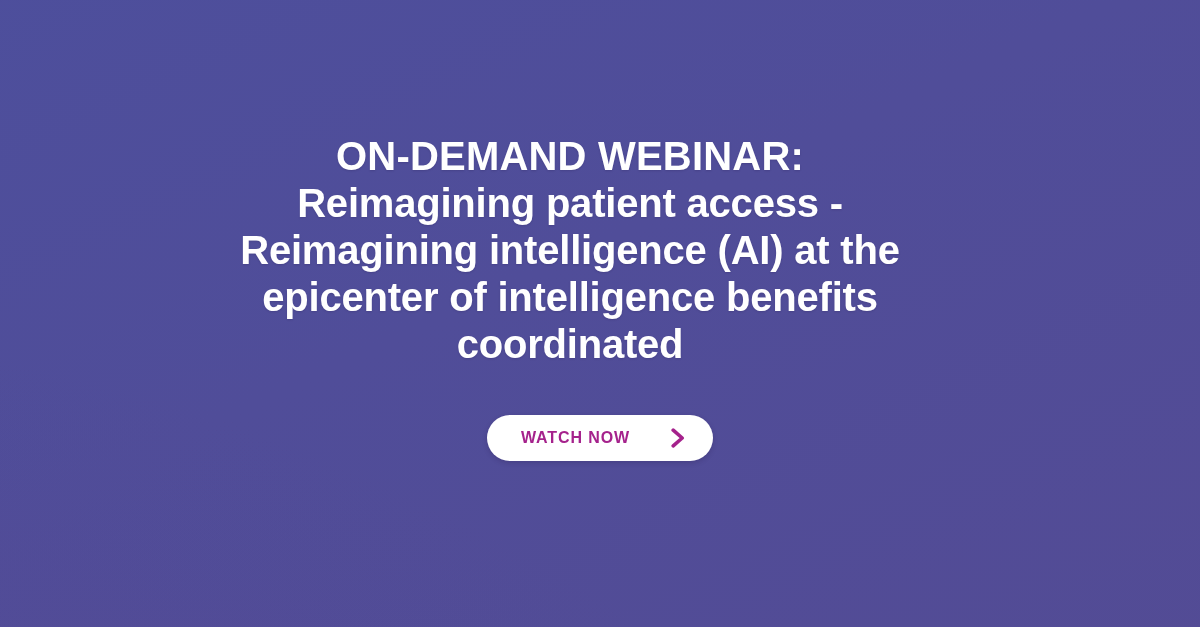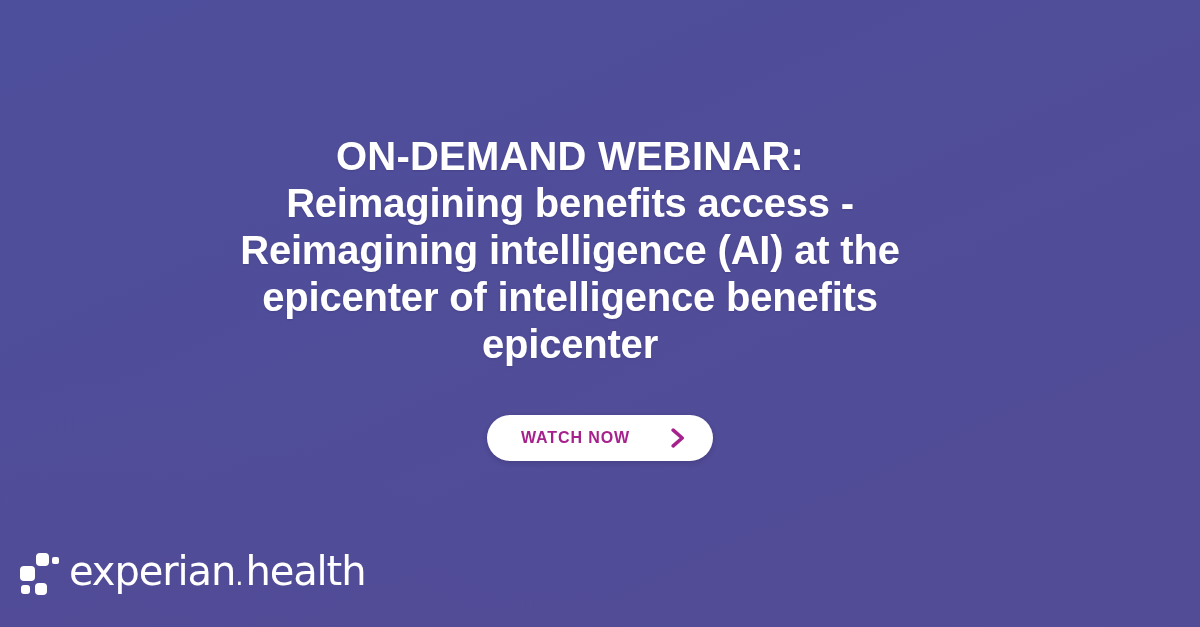--- a/index.html
+++ b/index.html
@@ -212,42 +212,32 @@
     <div class="ring r14"></div>
     <div class="ring-bands"></div>
     <div class="field-mask"></div>
     <div class="field-warm"></div>
   </div>
 
   <div class="content">
 
     <h1 class="headline">
       <span class="eyebrow">ON-DEMAND WEBINAR:</span>
-      <span class="sub">Reimagining benefits access -</span>
+      <span class="sub">Reimagining patient access -</span>
       <span class="sub">Reimagining intelligence (AI) at the</span>
       <span class="sub">epicenter of intelligence benefits</span>
-      <span class="sub">epicenter</span>
+      <span class="sub">coordinated</span>
     </h1>
 
     <div class="cta-wrap">
       <a class="cta" href="#">
         <span class="cta-label">WATCH NOW</span>
         <span class="cta-chevron">
           <svg viewBox="0 0 17 20" width="17" height="20" aria-hidden="true">
             <path d="M3.2 2.2 L12.2 10 L3.2 17.8" fill="none" stroke="#a5228c" stroke-width="3.6" stroke-linecap="round" stroke-linejoin="round"></path>
           </svg>
         </span>
       </a>
     </div>
 
-    <div class="logo">
-      <span class="logo-mark">
-        <i class="d1"></i>
-          <i class="d2"></i>
-          <i class="d3"></i>
-          <i class="d4"></i>
-          <i class="d5"></i>
-      </span>
-      <span class="logo-word"><span>experian</span><span class="dot">.</span><span class="health">health</span></span>
-    </div>
 
   </div>
 </div>
 
 </body></html>

